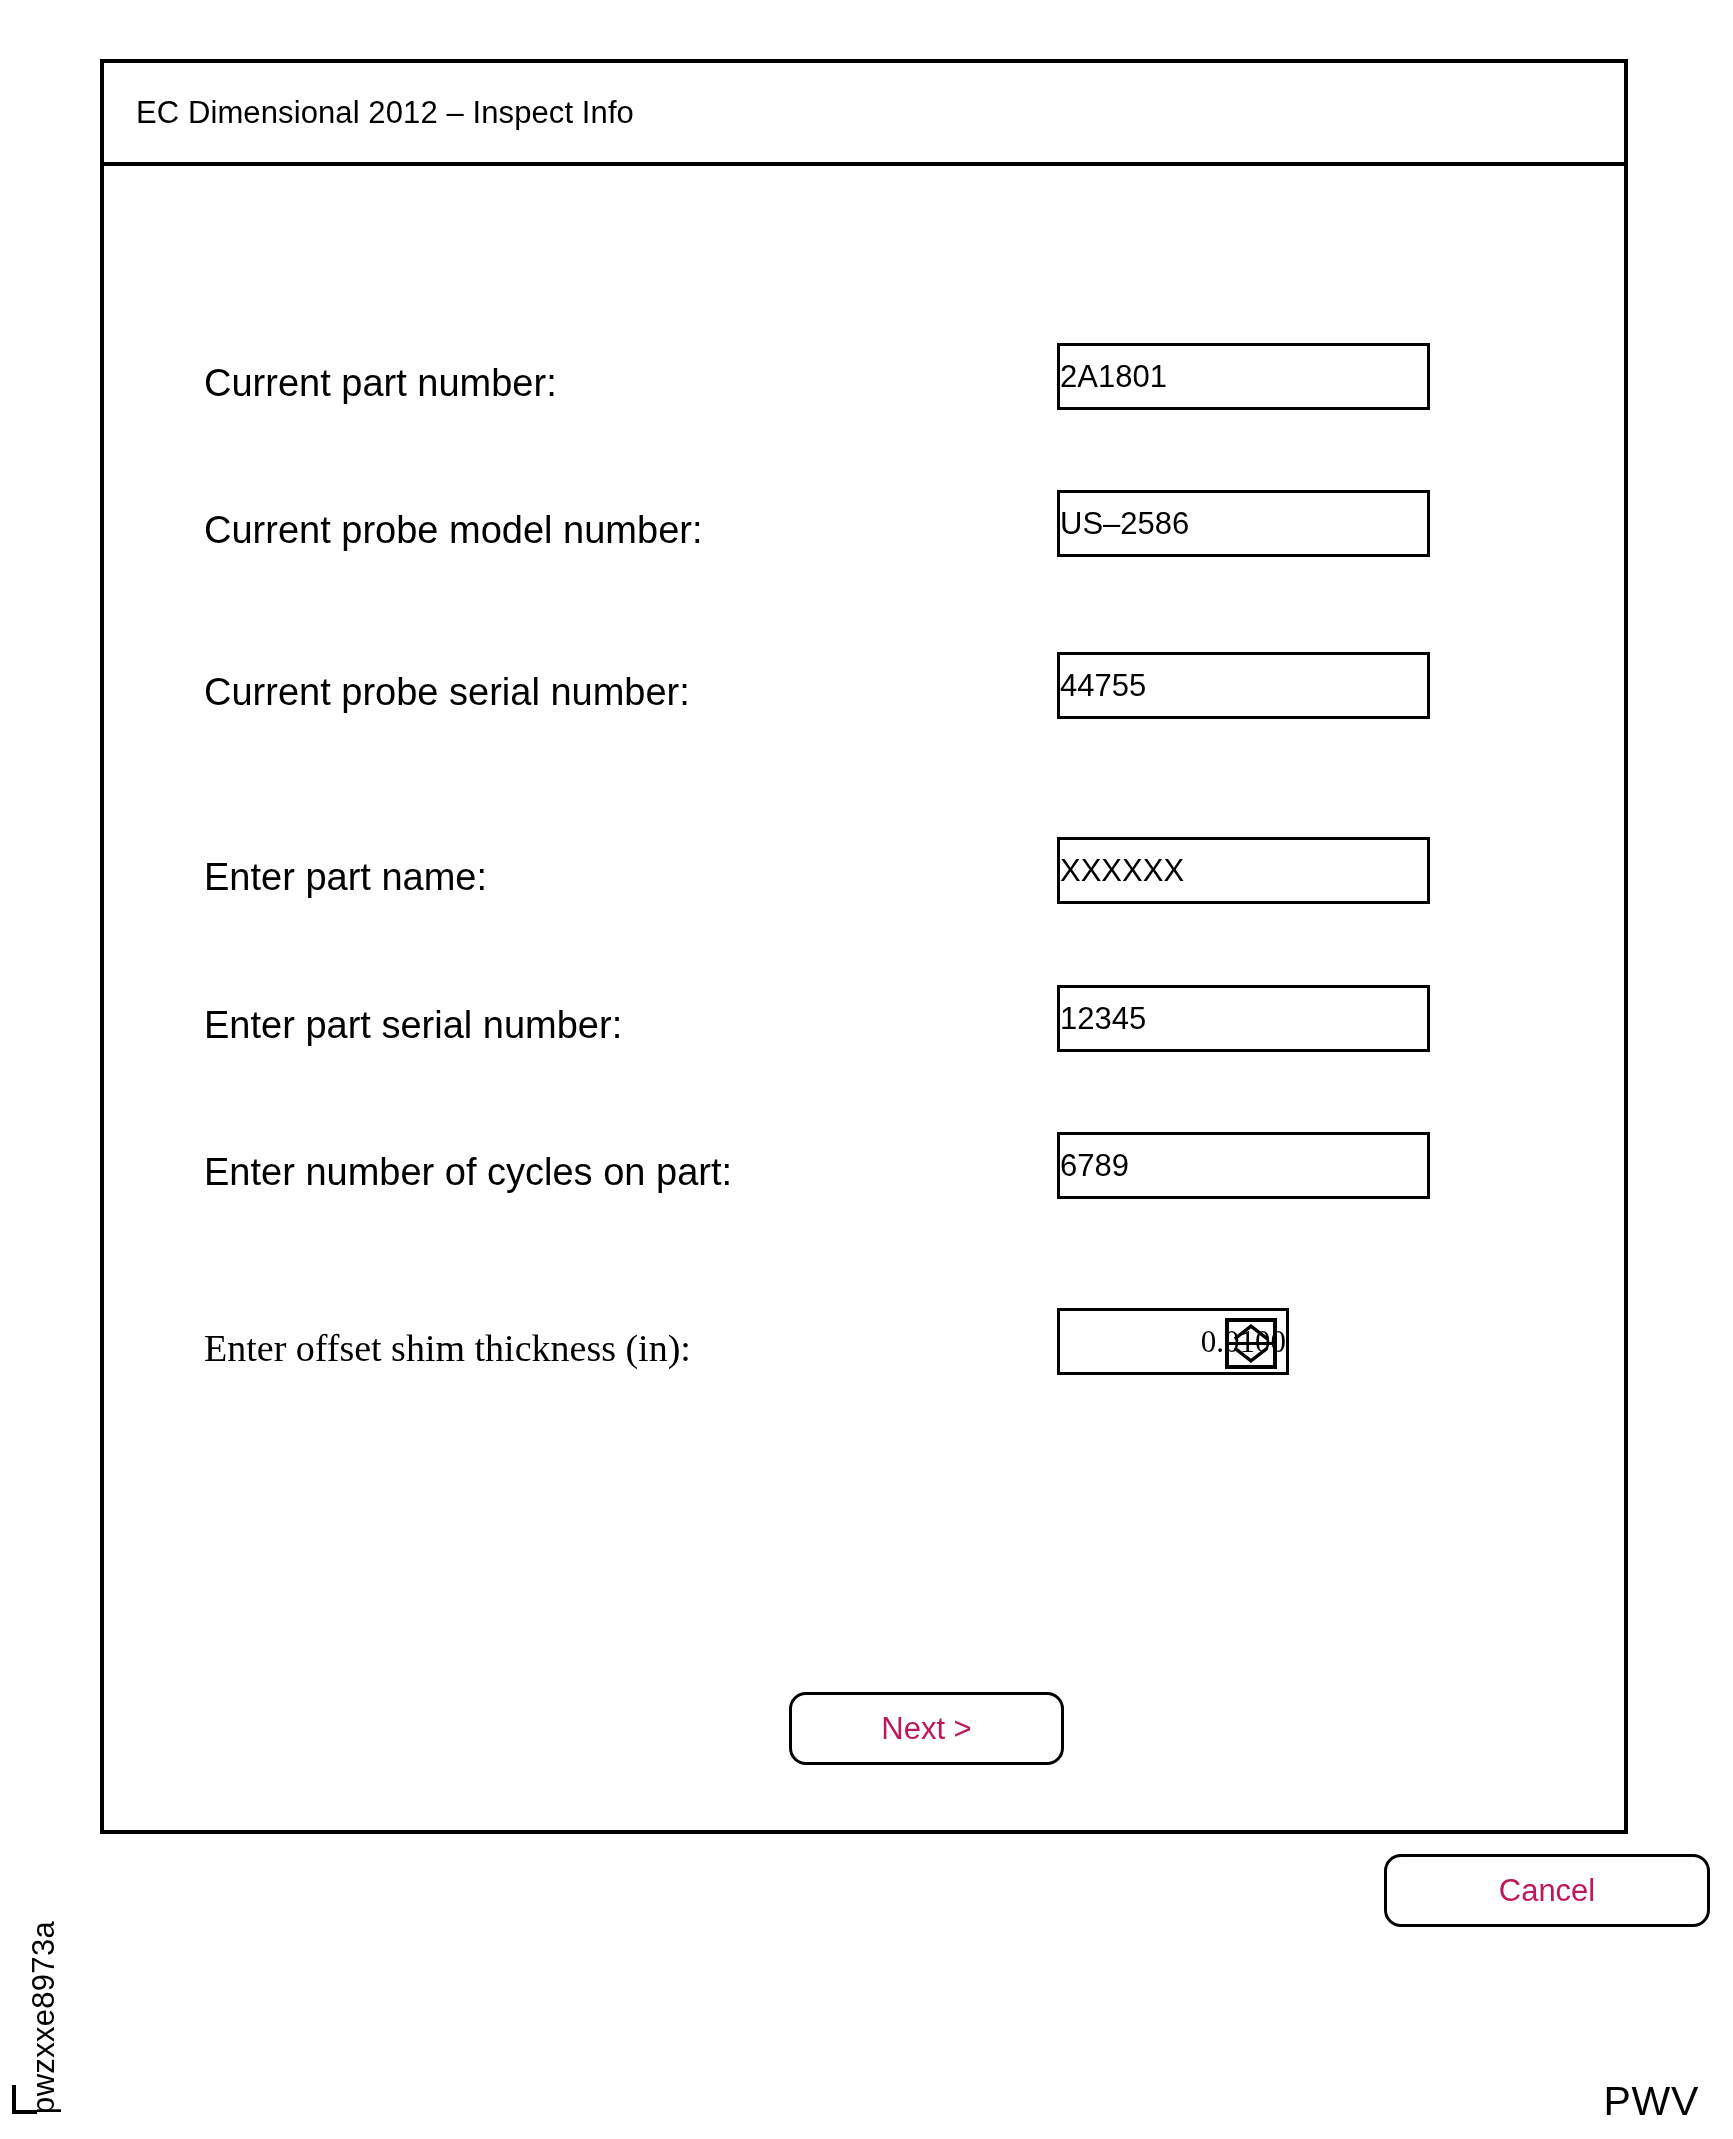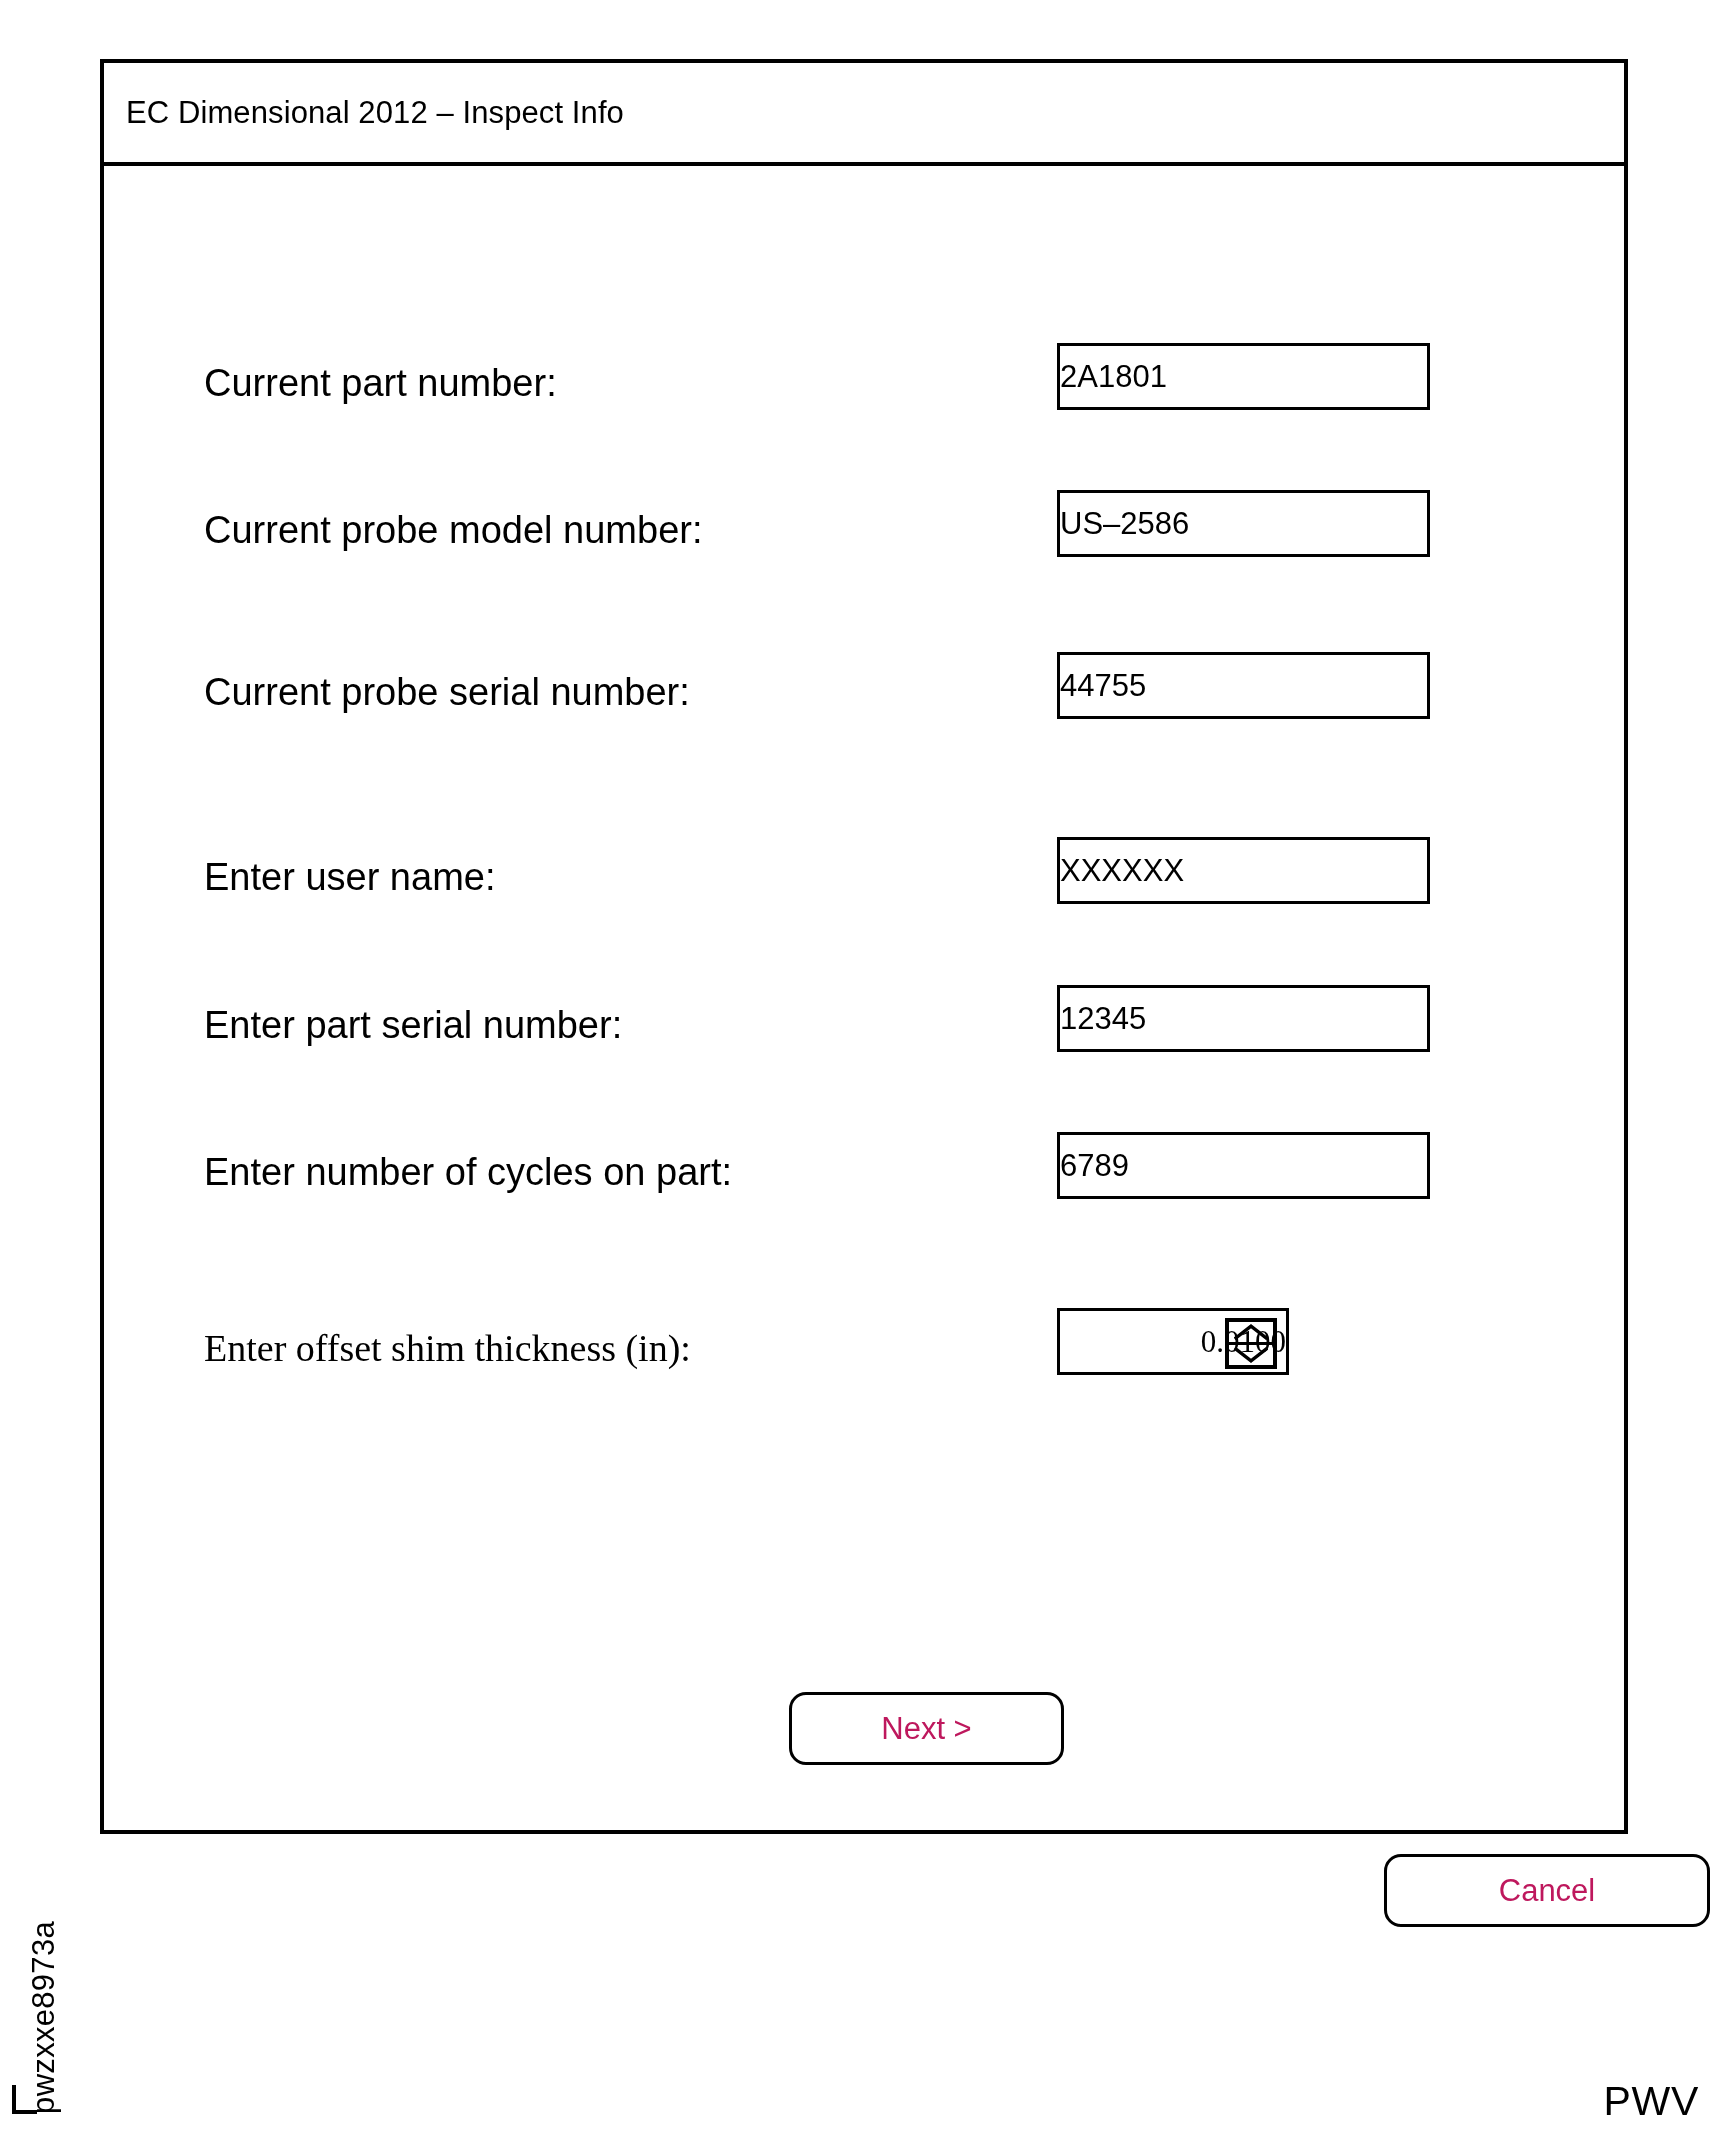--- a/index.html
+++ b/index.html
@@ -35,21 +35,21 @@
     top: 0;
     width: 100%;
     height: 103px;
     border-bottom: 4.6px solid #000000;
     box-sizing: border-box;
     display: flex;
     align-items: center;
   }
 
   #window-title {
-    margin-left: 22px;
+    margin-left: 32px;
     font-size: 31px;
     line-height: 1;
     letter-spacing: 0.1px;
     white-space: nowrap;
   }
 
   #dialog-body {
     position: absolute;
     left: 0;
     top: 103px;
@@ -222,21 +222,21 @@
     </div>
 
     <div class="form-row" style="top:486px;">
       <div class="field-label">Current probe serial number:</div>
       <div class="field-box">
         <span class="field-value">44755</span>
       </div>
     </div>
 
     <div class="form-row" style="top:671px;">
-      <div class="field-label">Enter user name:</div>
+      <div class="field-label">Enter part name:</div>
       <div class="field-box">
         <span class="field-value">XXXXXX</span>
       </div>
     </div>
 
     <div class="form-row" style="top:819px;">
       <div class="field-label">Enter part serial number:</div>
       <div class="field-box">
         <span class="field-value">12345</span>
       </div>

